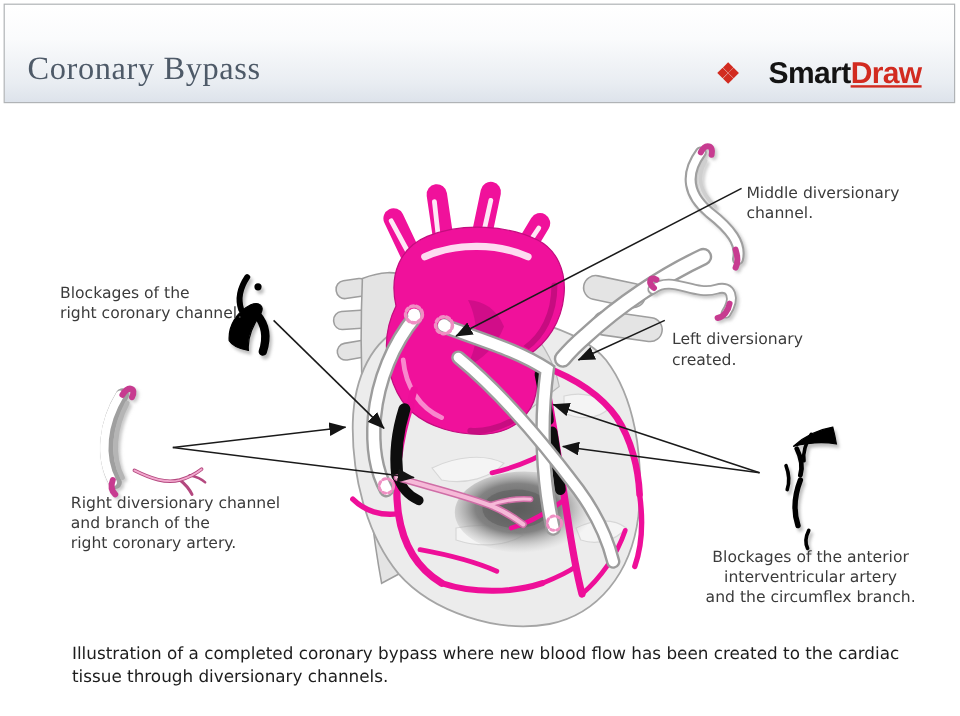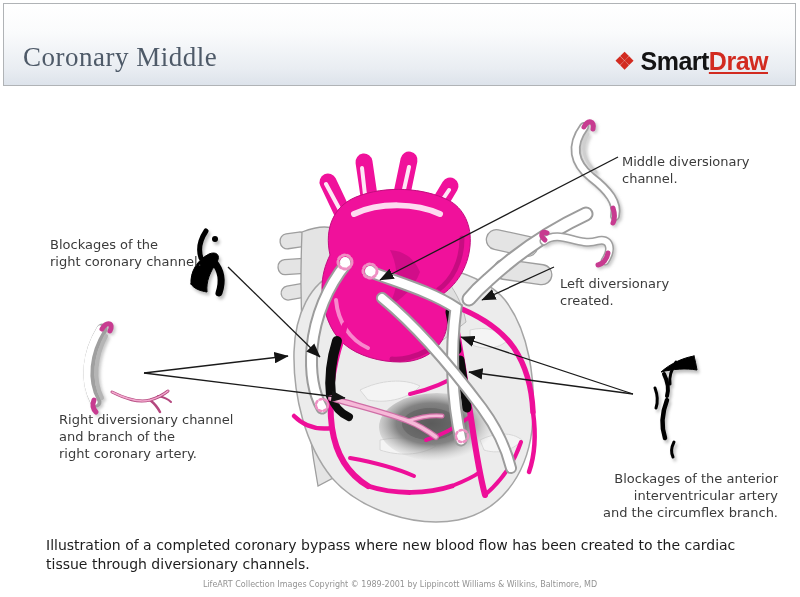--- a/index.html
+++ b/index.html
@@ -7,39 +7,39 @@
         font-family:"DejaVu Sans",sans-serif;}
   
   .header{position:absolute;left:3px;right:4px;top:3px;height:81px;
           border:1px solid #b0b3b6;
           background:linear-gradient(180deg,#ffffff 0%,#fafbfc 35%,#e9edf2 80%,#dde3eb 100%);}
   .title{position:absolute;left:19px;top:38px;
          font-family:"Liberation Serif",serif;font-size:27px;color:#4e5a68;letter-spacing:.5px;}
   .logo{position:absolute;right:27px;top:43px;display:flex;align-items:center;gap:6px;
         font-family:"Liberation Sans",sans-serif;font-weight:bold;font-size:25px;letter-spacing:-0.5px;}
   .logo .diamonds{font-size:23px;color:#d22b20;line-height:1;}
-  .logo .smart{color:#141414;}
+  .logo .smart{color:#141414;margin-left:18px;}
   .logo .draw{color:#d22b20;text-decoration:underline;}
   
   .anno{position:absolute;font-size:13px;line-height:17px;color:#3b3b3b;white-space:pre-line;}
-  .anno.center{text-align:right;margin-top:14px;}
-  .caption{position:absolute;left:46px;top:536px;width:710px;font-size:14px;line-height:19px;
+  .anno.center{text-align:center;}
+  .caption{position:absolute;left:60px;top:536px;width:710px;font-size:14px;line-height:19px;
            color:#1d1d1d;white-space:pre-line;}
   .footer{position:absolute;left:0;right:0;top:580px;text-align:center;font-size:8px;color:#939393;}
   svg.art{position:absolute;left:0;top:0;}
   .softshadow{filter:drop-shadow(2px 3px 1.5px rgba(110,110,110,.45));}
   .vesselshadow{filter:drop-shadow(2.5px 2.5px 1.5px rgba(150,150,150,.5));}
 </style>
 </head>
 <body>
 
 <div class="page">
 
   <div class="header">
-    <div class="title">Coronary Middle</div>
+    <div class="title">Coronary Bypass</div>
     <div class="logo">
       <span class="diamonds">❖</span>
       <span><span class="smart">Smart</span><span class="draw">Draw</span></span>
     </div>
   </div>
 
   <svg class="art" width="800" height="597" viewBox="0 0 800 597">
     <defs>
       <marker id="ah" viewBox="0 0 10 8" refX="9.5" refY="4" markerWidth="11" markerHeight="9" orient="auto">
         <path d="M0,0 L10,4 L0,8 Z" fill="#141414"></path>
@@ -225,14 +225,13 @@
 created.</div>
   <div class="anno" style="left:59px;top:411px;">Right diversionary channel
 and branch of the
 right coronary artery.</div>
   <div class="anno center" style="left:573px;top:456px;width:205px;">Blockages of the anterior
 interventricular artery
 and the circumflex branch.</div>
 
   <div class="caption">Illustration of a completed coronary bypass where new blood flow has been created to the cardiac
 tissue through diversionary channels.</div>
-  <div class="footer">LifeART Collection Images Copyright © 1989-2001 by Lippincott Williams &amp; Wilkins, Baltimore, MD</div>
 </div>
 
 </body></html>

